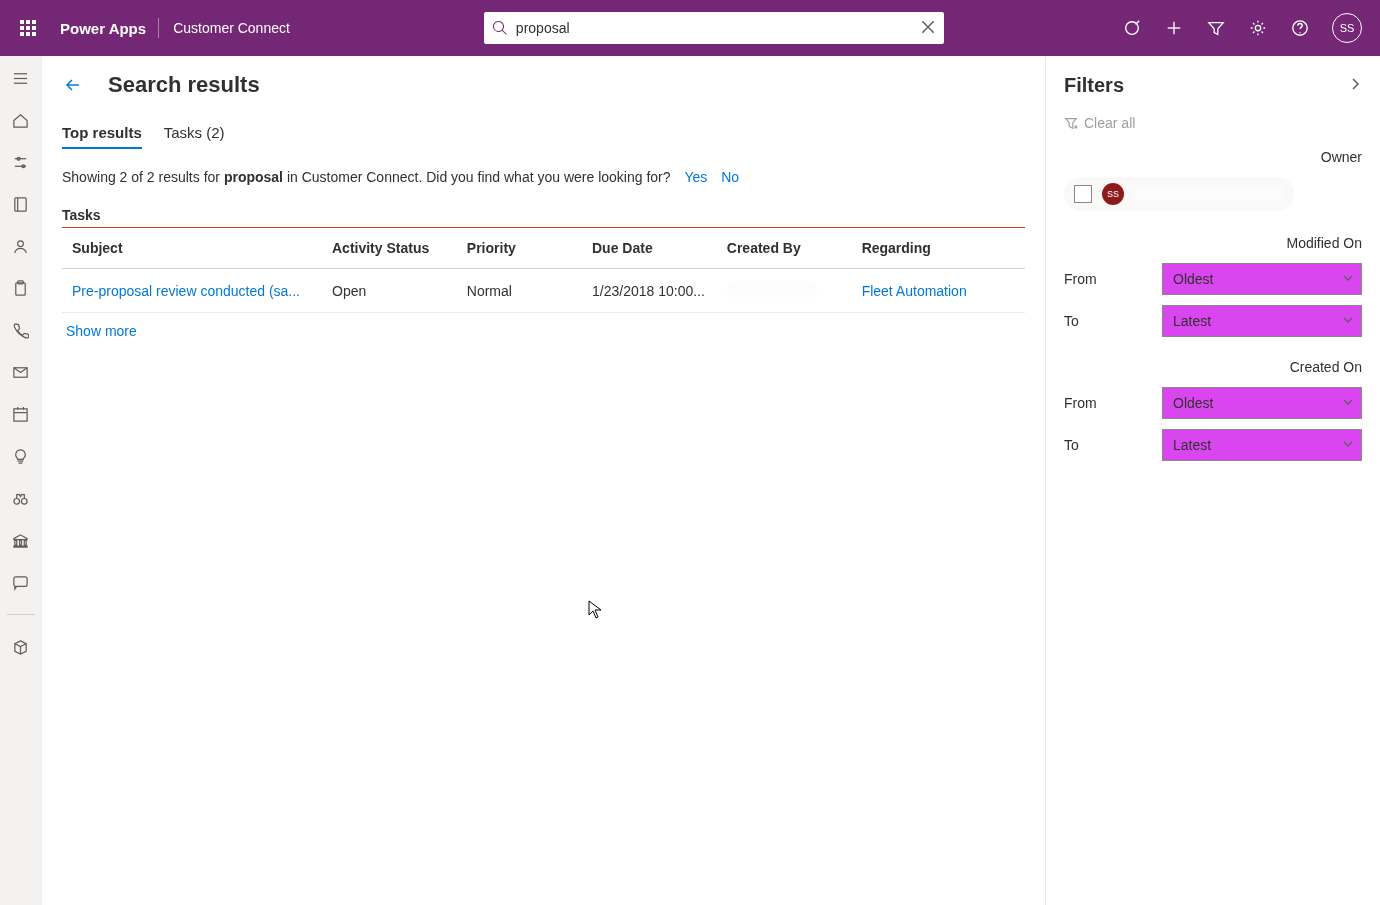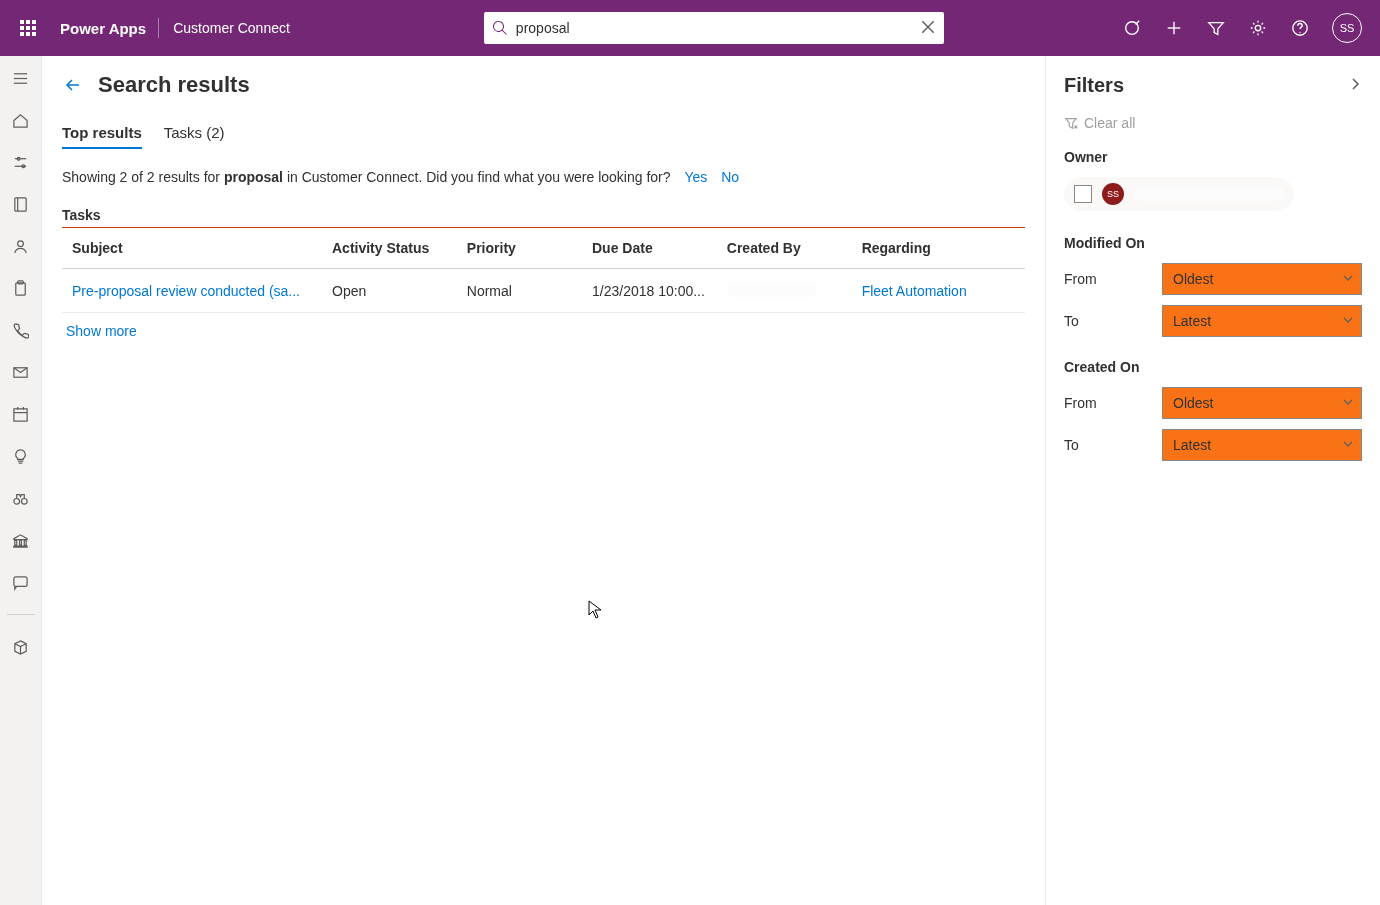--- a/index.html
+++ b/index.html
@@ -26,21 +26,21 @@
   
   .shell { display: flex; height: calc(905px - 44px); }
   .leftnav { width: 42px; background: #f3f2f1; border-right: 1px solid #edebe9; display: flex; flex-direction: column; align-items: center; padding-top: 8px; gap: 14px; }
   .nav-btn { width: 36px; height: 28px; display: flex; align-items: center; justify-content: center; cursor: pointer; color: #605e5c; }
   .nav-btn svg { width: 17px; height: 17px; stroke: #605e5c; fill: none; stroke-width: 1.3; }
   .nav-sep { width: 28px; height: 1px; background: #d2d0ce; margin: 4px 0; }
 
   
   .main { flex: 1; display: flex; }
   .content { flex: 1; padding: 16px 20px 16px 20px; overflow: auto; }
-  .title-row { display: flex; align-items: center; gap: 14px; margin-bottom: 20px; }
+  .title-row { display: flex; align-items: center; gap: 24px; margin-bottom: 20px; }
   .back-arrow { color: #0078d4; cursor: pointer; width: 22px; height: 22px; display: flex; align-items: center; justify-content: center; }
   .back-arrow svg { width: 18px; height: 18px; stroke: #0078d4; fill: none; stroke-width: 1.5; }
   .page-title { font-size: 22px; font-weight: 600; }
 
   .tabs { display: flex; gap: 22px; border-bottom: none; margin-bottom: 20px; }
   .tab { padding: 6px 0; font-size: 15px; cursor: pointer; color: #323130; }
   .tab.active { font-weight: 600; border-bottom: 2px solid #0078d4; }
 
   .results-meta { font-size: 14px; color: #323130; margin-bottom: 22px; }
   .results-meta .term { font-weight: 600; }
@@ -62,31 +62,31 @@
 
   .show-more { color: #0078d4; cursor: pointer; font-size: 14px; padding: 10px 4px; display: inline-block; }
 
   
   .filters { width: 335px; border-left: 1px solid #edebe9; padding: 18px 18px; }
   .filters-header { display: flex; align-items: center; justify-content: space-between; margin-bottom: 18px; }
   .filters-header h2 { font-size: 20px; font-weight: 600; }
   .filters-header .chev { cursor: pointer; color: #605e5c; }
   .clear-all { display: flex; align-items: center; gap: 6px; color: #a19f9d; font-size: 14px; cursor: pointer; margin-bottom: 18px; }
   .clear-all svg { width: 14px; height: 14px; stroke: #a19f9d; fill: none; stroke-width: 1.3; }
-  .filter-group-label { font-weight: 700; margin-bottom: 12px; display: block; }
+  .filter-group-label { font-weight: 400; margin-bottom: 12px; display: block; text-align: right; }
   .owner-row { display: flex; align-items: center; gap: 10px; background: #faf9f8; border-radius: 18px; padding: 6px 10px; width: 230px; margin-bottom: 24px; }
   .owner-row input[type=checkbox] { width: 18px; height: 18px; border: 1px solid #8a8886; cursor: pointer; appearance: none; background:#fff;}
   .owner-avatar { width: 22px; height: 22px; border-radius: 50%; background: #8e1b1b; color: #fff; font-size: 9px; display: flex; align-items: center; justify-content: center; }
   .owner-name-redact { flex:1; height: 14px; background: #fcfcfc; border-radius: 8px; }
 
   .filter-section { margin-bottom: 22px; }
   .filter-row { display: flex; align-items: center; gap: 18px; margin-bottom: 10px; }
   .filter-row label { width: 80px; font-size: 14px; color: #323130; }
   .select-wrap { flex: 1; position: relative; }
-  .select { width: 100%; height: 32px; border: 1px solid #8a8886; background: #f97316; padding: 0 28px 0 10px; font-size: 14px; color: #323130; cursor: pointer; text-align: left; }
+  .select { width: 100%; height: 32px; border: 1px solid #8a8886; background: #d946ef; padding: 0 28px 0 10px; font-size: 14px; color: #323130; cursor: pointer; text-align: left; }
   .select-chev { position: absolute; right: 8px; top: 50%; transform: translateY(-50%); pointer-events: none; color: #605e5c; }
 
   
   .cursor-ptr { position: absolute; left: 588px; top: 600px; pointer-events: none; }
 </style>
 </head>
 <body>
 
 <div class="header">
   <div class="waffle">

